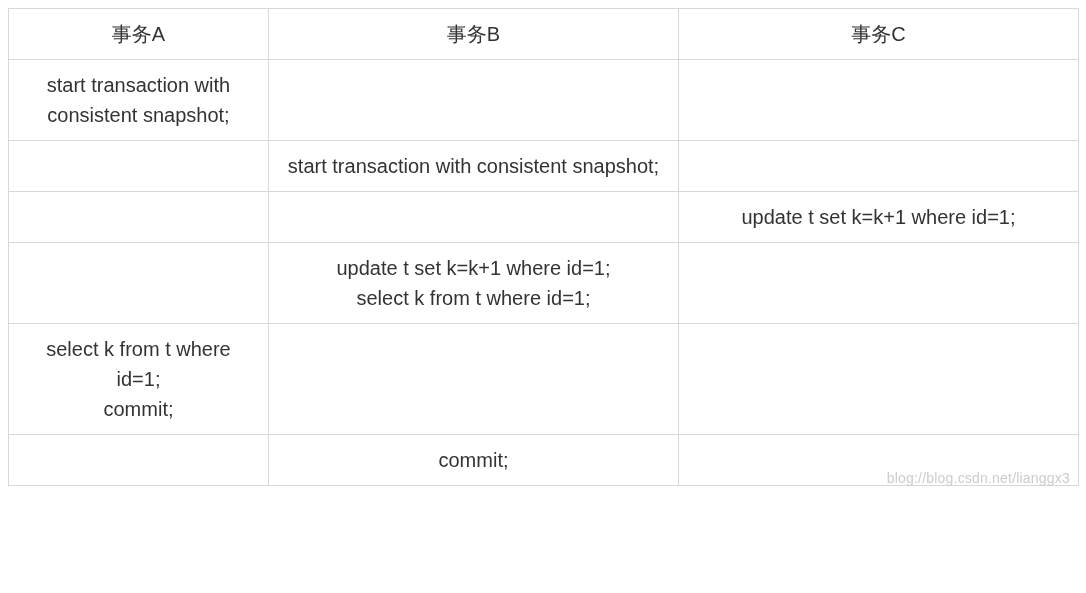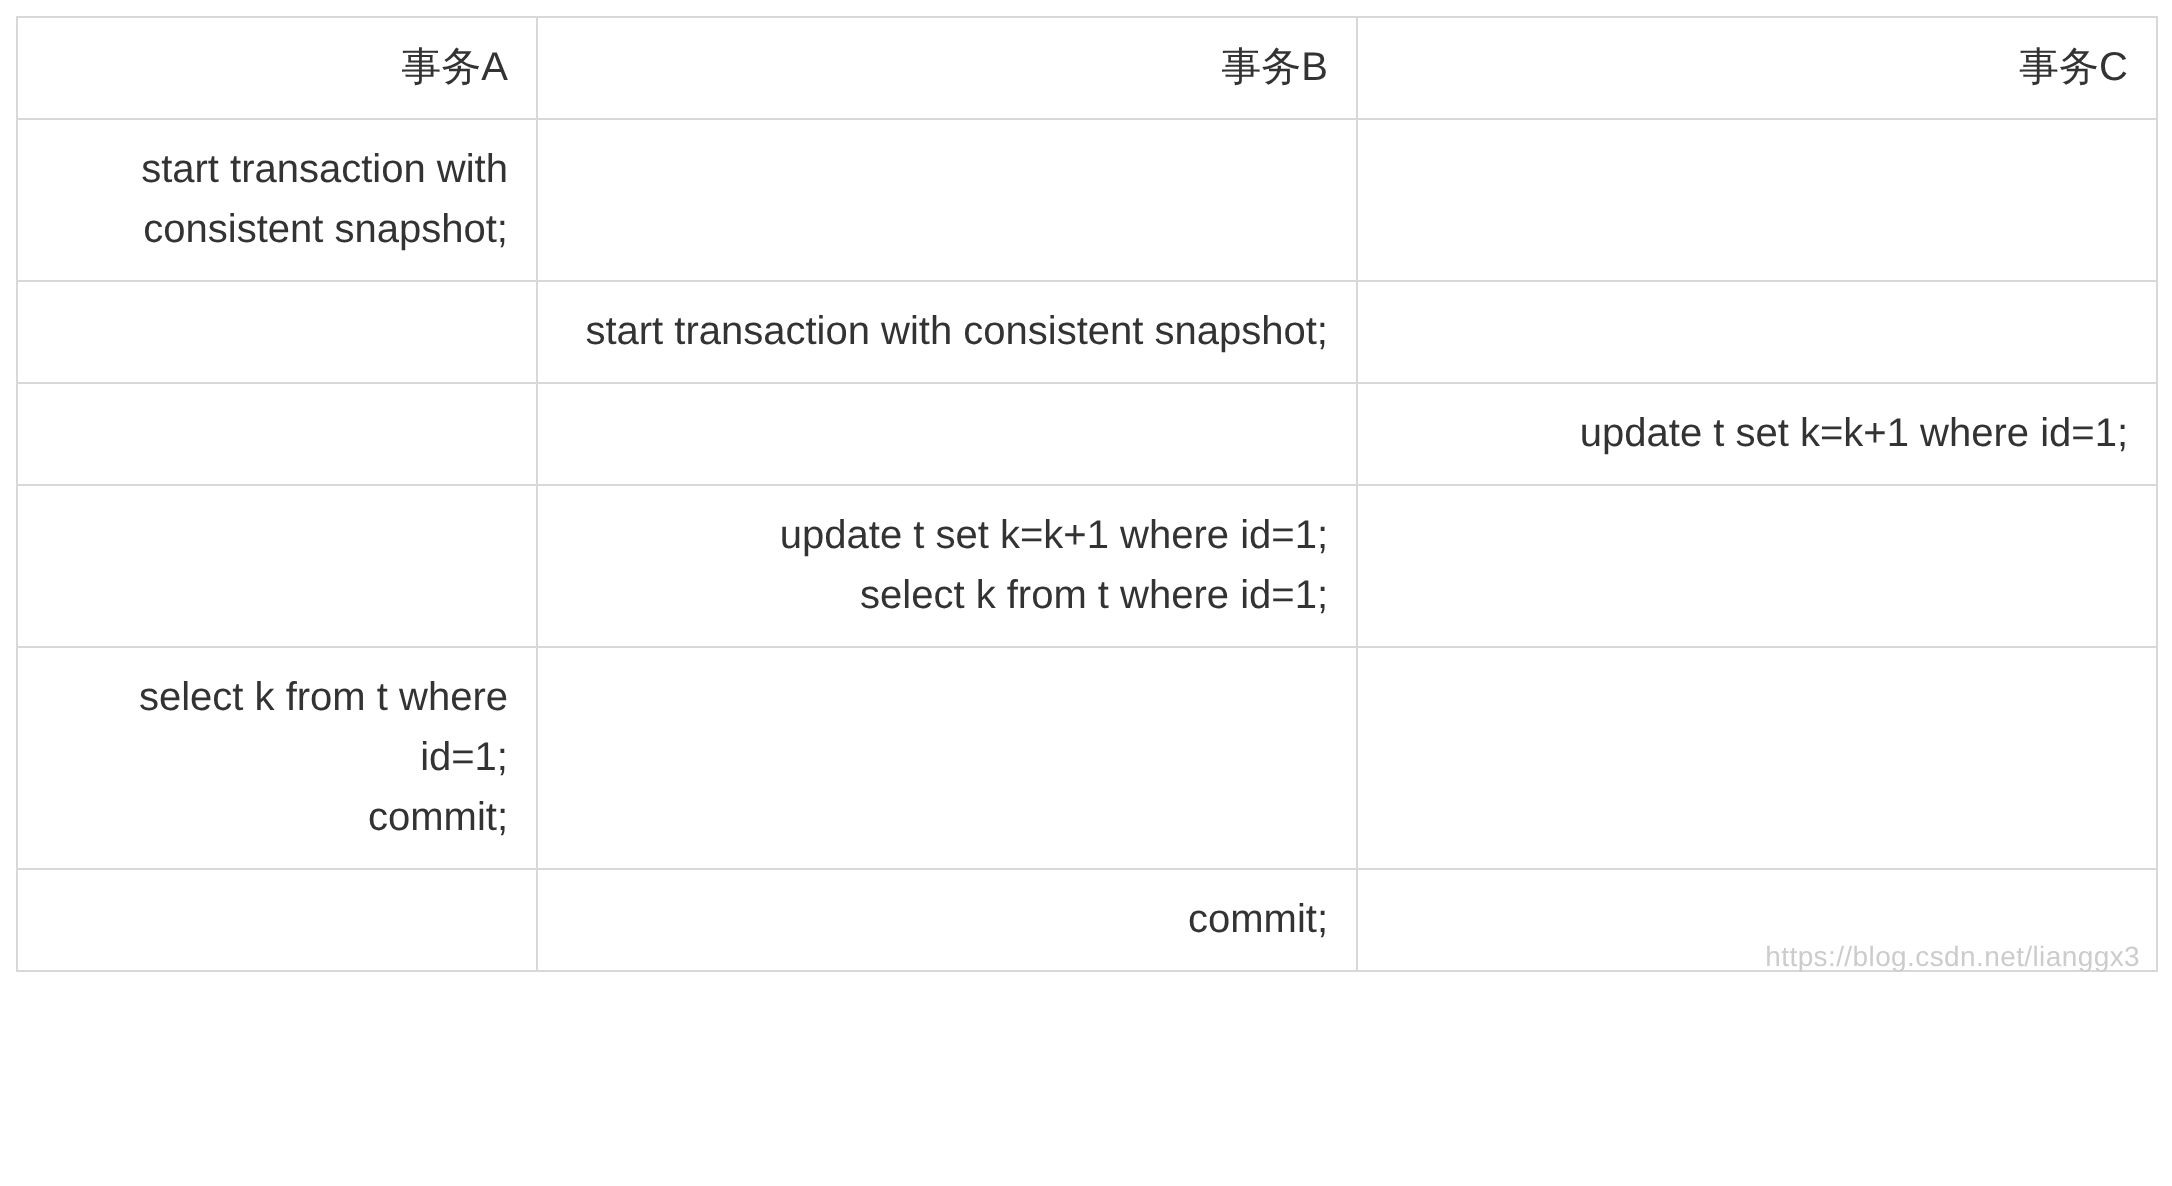--- a/index.html
+++ b/index.html
@@ -14,21 +14,21 @@
       position: relative;
     }
     table {
       border-collapse: collapse;
       width: 1070px;
       table-layout: fixed;
     }
     th, td {
       border: 1px solid #d8d8d8;
       padding: 10px 14px;
-      text-align: right;
+      text-align: center;
       vertical-align: top;
       font-weight: 400;
       color: #333333;
       font-size: 20px;
       line-height: 1.5;
       white-space: pre-wrap;
       word-wrap: break-word;
     }
     th {
       font-weight: 400;
@@ -92,13 +92,13 @@
       <td></td>
     </tr>
     <tr>
       <td></td>
       <td>commit;</td>
       <td></td>
     </tr>
   </tbody>
 </table>
 
-<div class="watermark">https://blog.csdn.net/lianggx3</div>
+<div class="watermark">blog://blog.csdn.net/lianggx3</div>
 
 </body></html>

